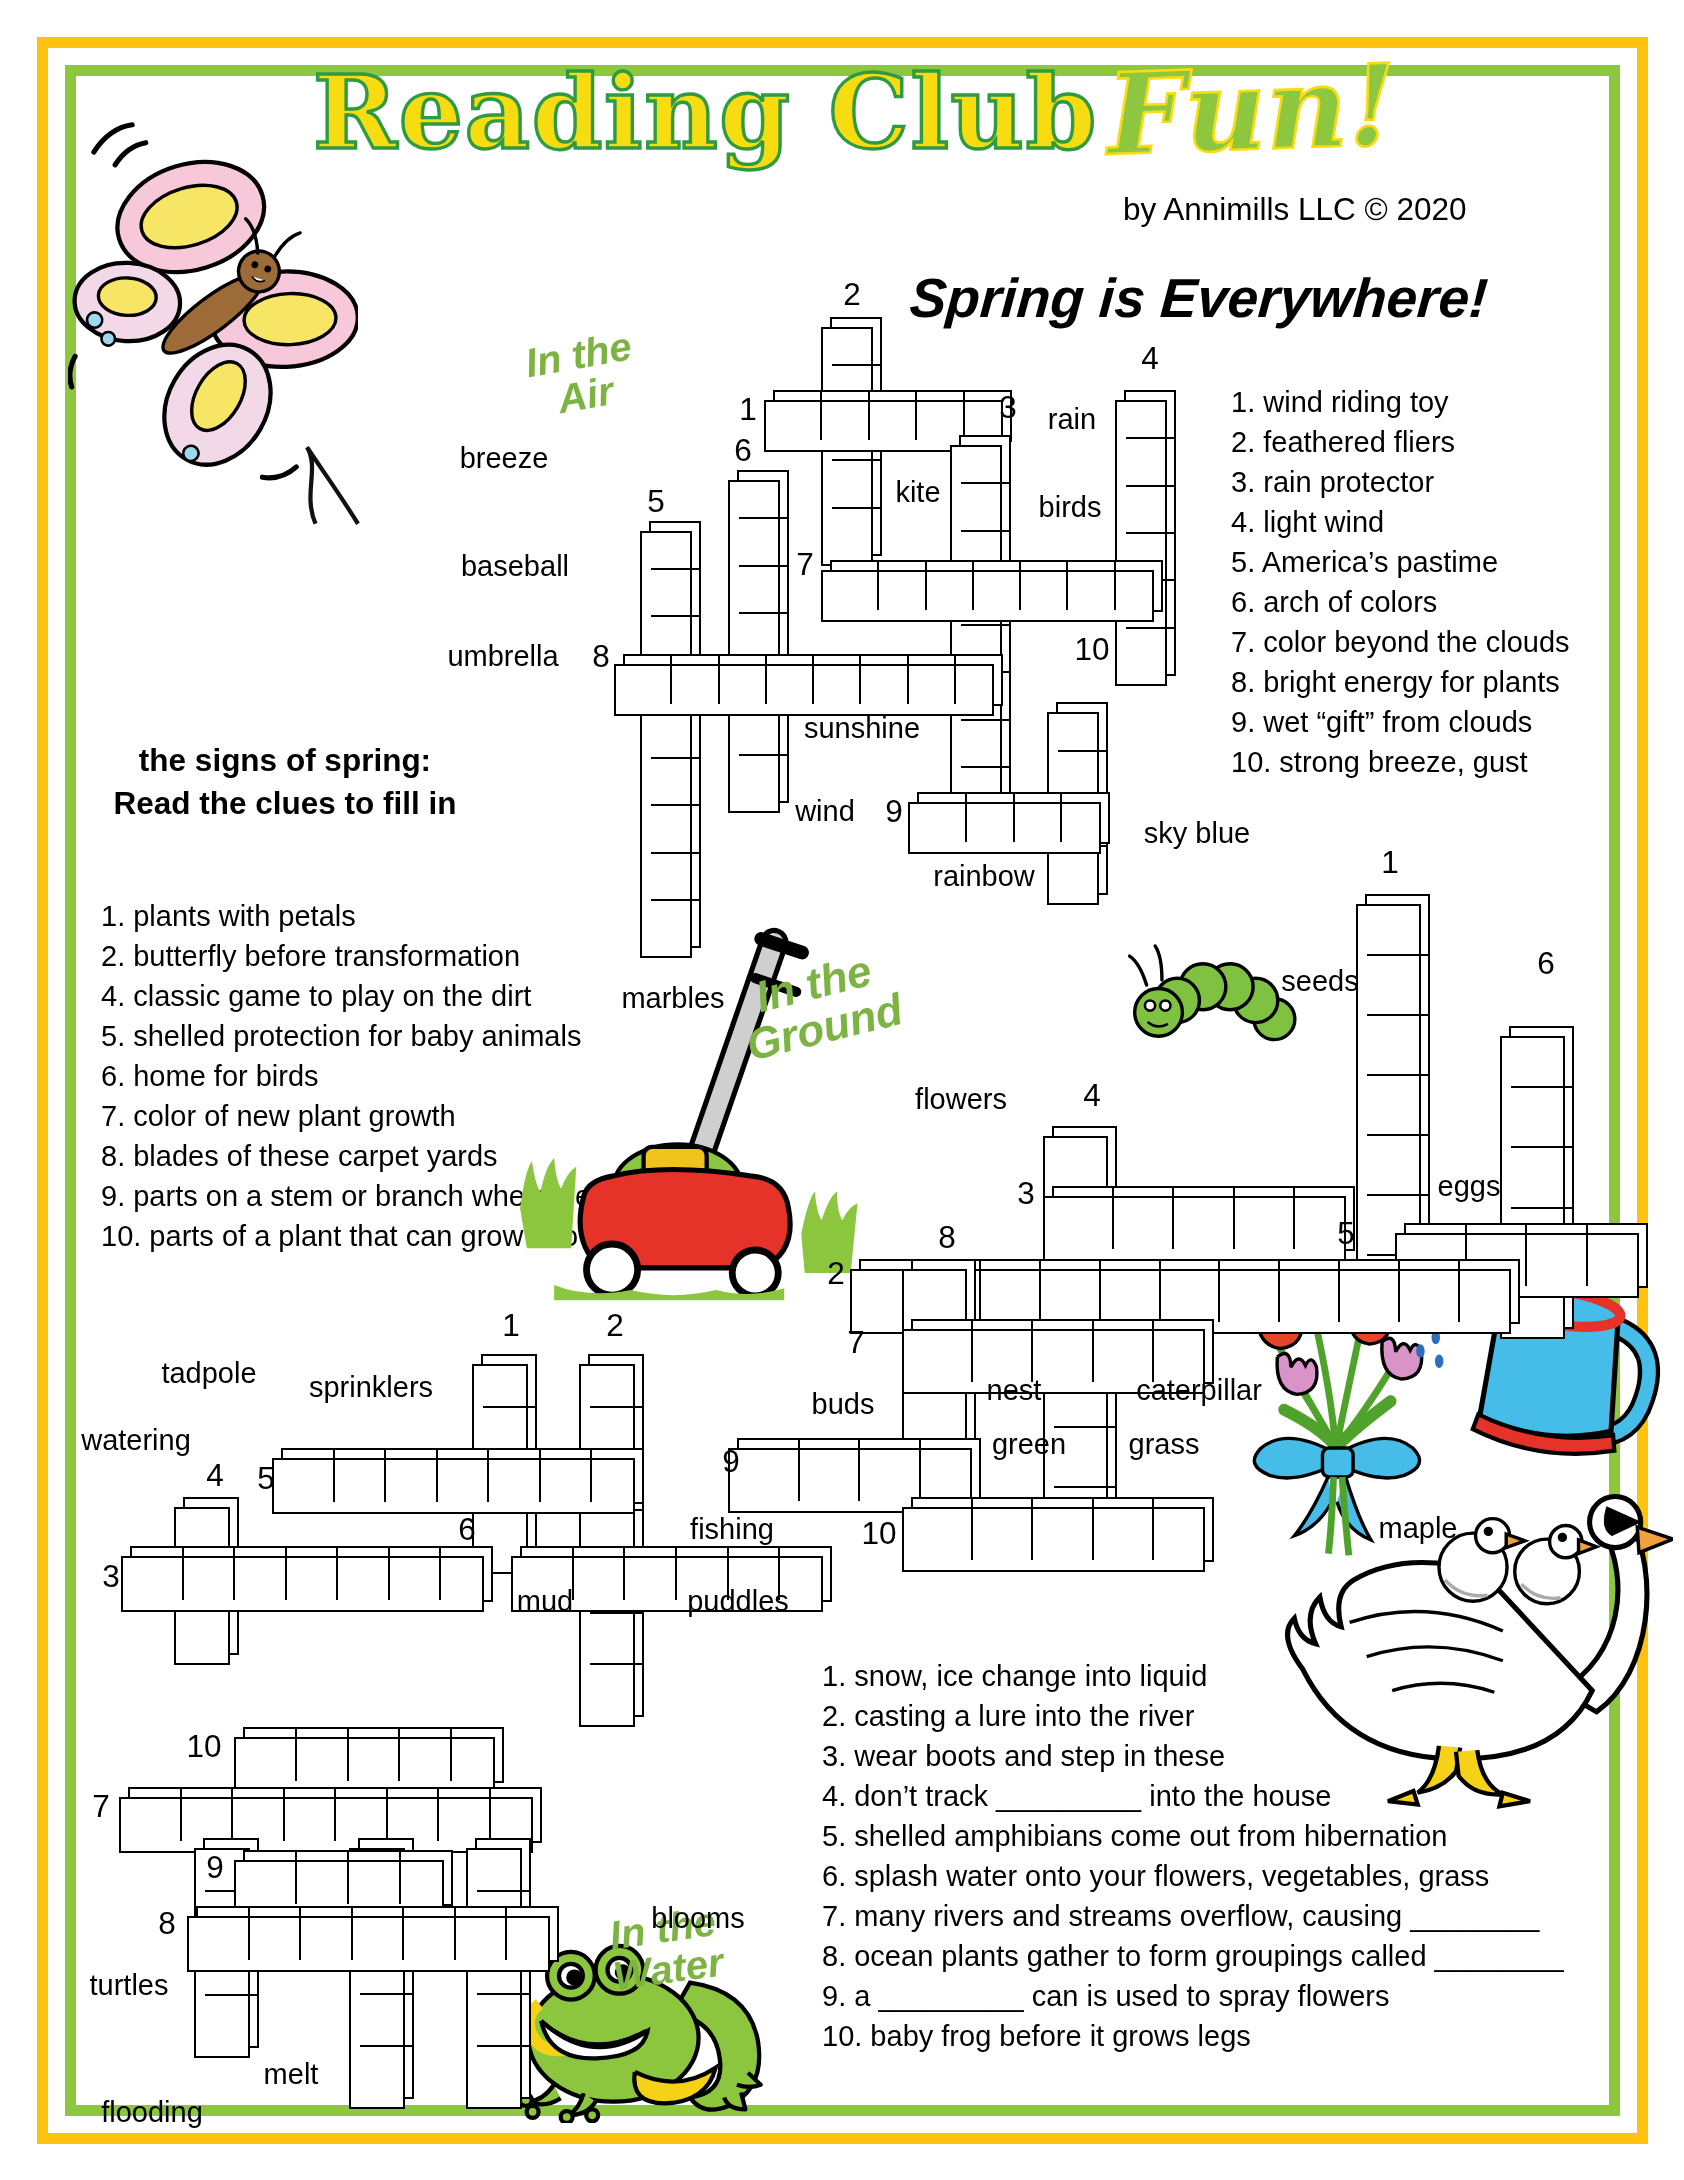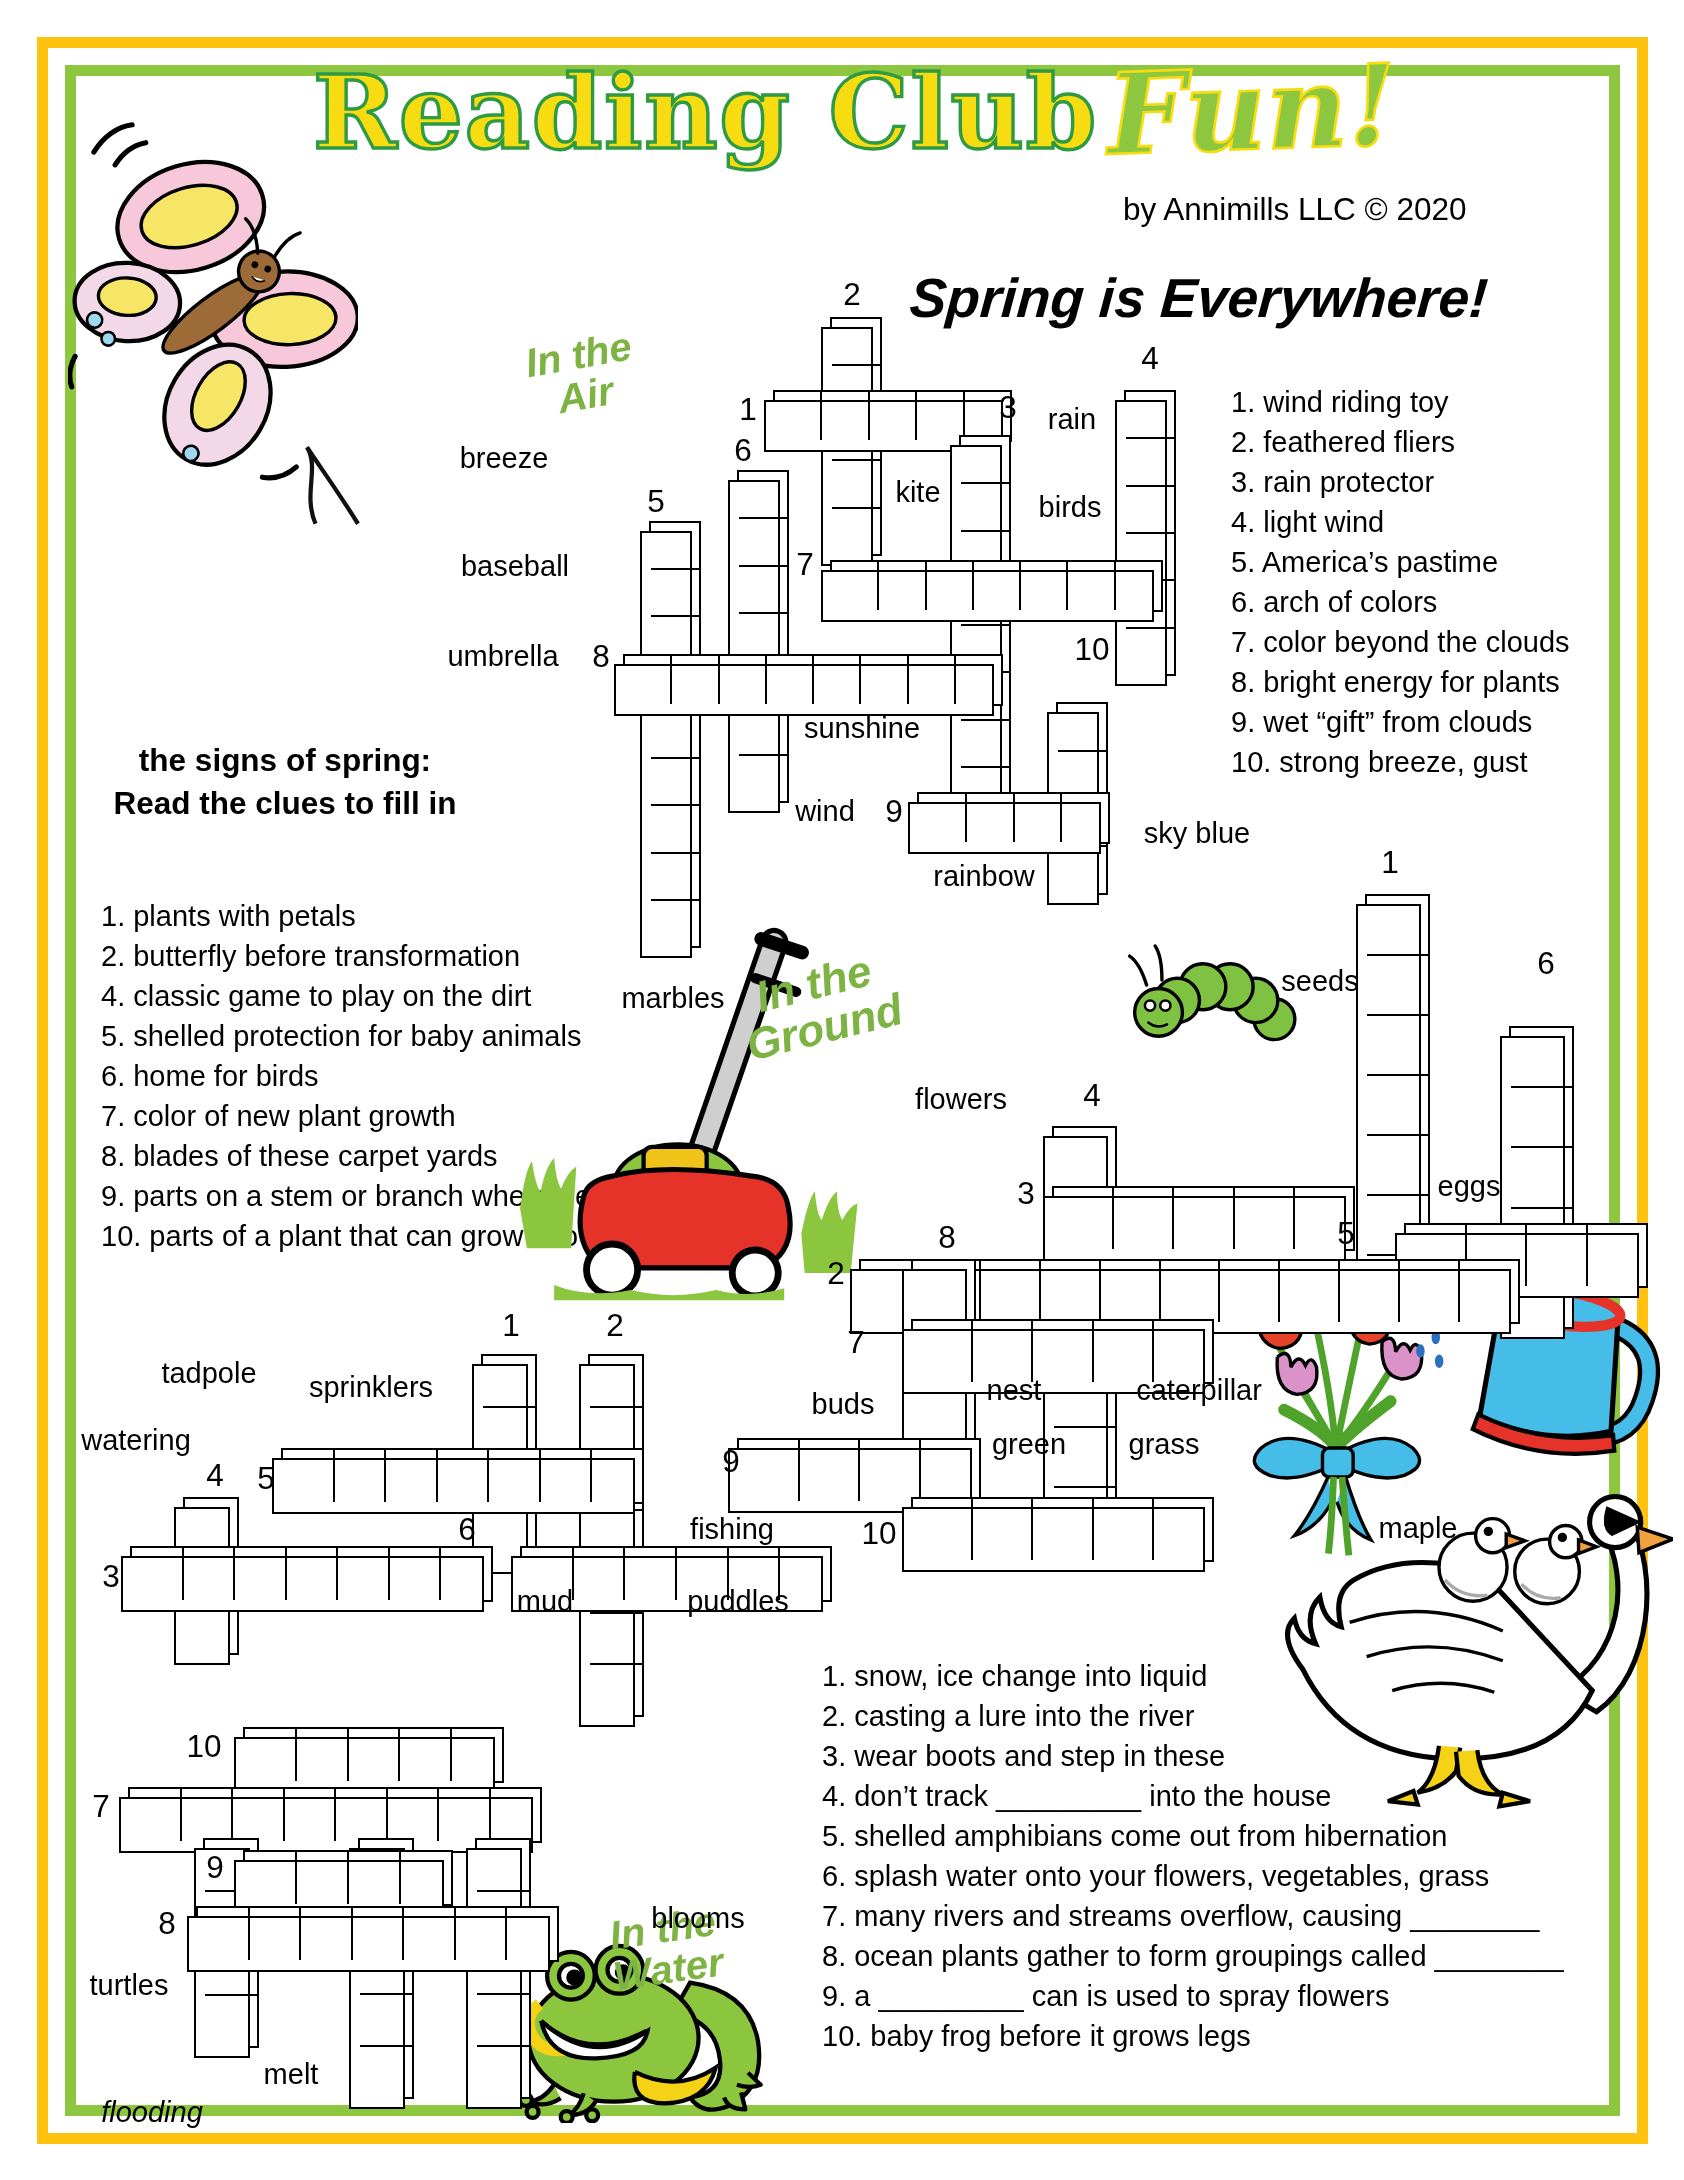--- a/index.html
+++ b/index.html
@@ -456,21 +456,21 @@
       <span class="gnum" style="left: 167px; top: 1923px;">8</span>
       <span class="gword" style="left: 209px; top: 1373px; text-align: center;">tadpole</span>
       <span class="gword" style="left: 371px; top: 1387px;">sprinklers</span>
       <span class="gword" style="left: 136px; top: 1440px;">watering</span>
       <span class="gword" style="left: 720px; top: 1529px; margin-left: 12px;">fishing</span>
       <span class="gword" style="left: 545px; top: 1601px;">mud</span>
       <span class="gword" style="left: 738px; top: 1601px;">puddles</span>
       <span class="gword" style="left: 698px; top: 1918px;">blooms</span>
       <span class="gword" style="left: 129px; top: 1985px;">turtles</span>
       <span class="gword" style="left: 291px; top: 2074px;">melt</span>
-      <span class="gword" style="left: 152px; top: 2112px; font-style: italic;">flooding</span>
+      <span class="gword" style="left: 152px; top: 2112px;">flooding</span>
     </div>
 
   <svg class="abs" style="left:503px;top:927px;z-index:1" width="392" height="375" viewBox="0 0 460 440">
     <path d="M318,18 L210,330" stroke="#000" stroke-width="34" stroke-linecap="round"></path>
     <path d="M318,18 L210,330" stroke="#cfcfcf" stroke-width="22" stroke-linecap="round"></path>
     <path d="M303,14 L351,30" stroke="#000" stroke-width="16" stroke-linecap="round"></path>
     <path d="M296,60 L344,76" stroke="#000" stroke-width="12" stroke-linecap="round"></path>
     <ellipse cx="205" cy="305" rx="75" ry="50" fill="#8CC63F" stroke="#000" stroke-width="5"></ellipse>
     <rect x="165" y="258" width="74" height="92" rx="10" fill="#EFC31A" stroke="#000" stroke-width="5"></rect>
     <path d="M95,315 q-15,55 20,85 l190,0 q40,-20 30,-70 q-5,-35 -45,-38 q-100,-15 -160,0 q-30,5 -35,23 Z" fill="#E6332A" stroke="#000" stroke-width="6"></path>

